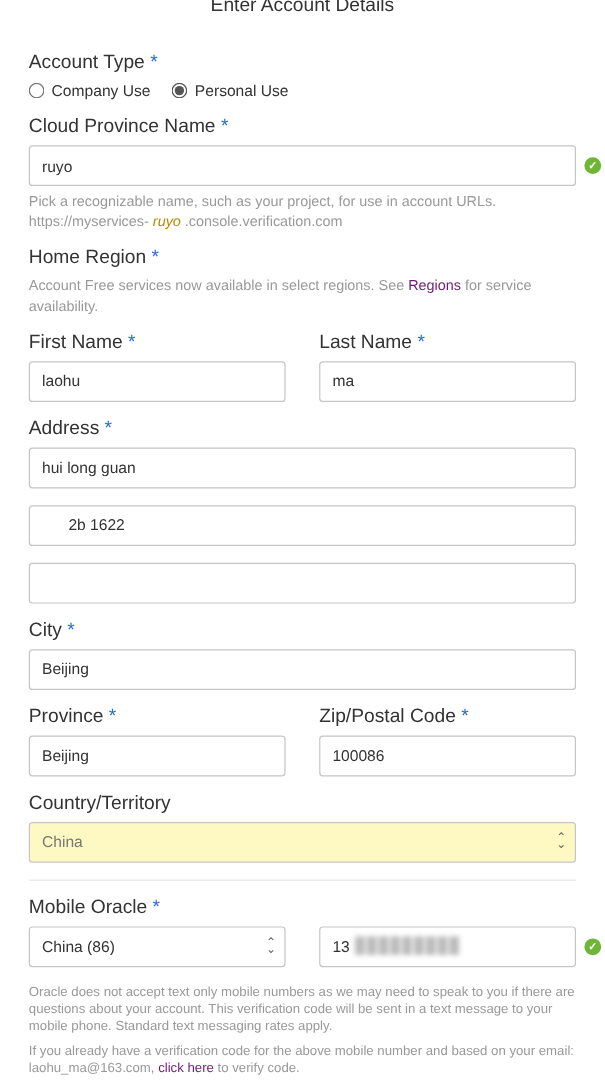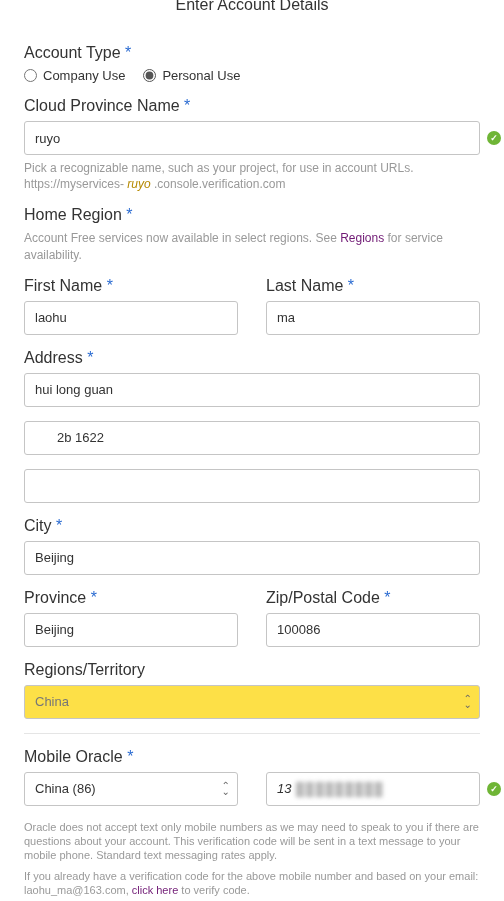--- a/index.html
+++ b/index.html
@@ -56,21 +56,21 @@
     white-space: pre;
     position: absolute;
     right: 8px;
     top: 50%;
     transform: translateY(-50%);
     font-size: 10px;
     line-height: 6px;
     color: #666;
     pointer-events: none;
   }
-  .select.disabled { background: #fde047; color: #777; }
+  .select.disabled { background: #fef9c3; color: #777; }
   .stack input + input { margin-top: 14px; padding-left: 32px; }
   .hr { border: none; border-top: 1px solid #e5e5e5; margin: 12px 0 14px; }
   .notice { font-size: 11px; color: #999; line-height: 1.3; margin-top: 6px; }
   .valid-icon {
     position: absolute;
     right: -21px;
     top: 50%;
     transform: translateY(-50%);
     width: 14px; height: 14px;
     background: #6fb536;
@@ -170,42 +170,42 @@
   </div>
   <div class="field">
     <span class="label">
       <span>Zip/Postal Code</span> <span class="req">*</span>
     </span>
     <input type="text" value="100086" style="">
   </div>
 </div>
 
 <div class="field">
-  <span class="label">Regions/Territory</span>
+  <span class="label">Country/Territory</span>
   <div class="select-wrap">
     <input type="text" class="select disabled" disabled="" value="China" style="">
   </div>
 </div>
 
 <hr class="hr">
 
 <div class="field">
   <span class="label">
     <span>Mobile Oracle</span> <span class="req">*</span>
   </span>
   <div class="two-col">
     <div class="field" style="margin-bottom:0">
       <div class="select-wrap">
         <input type="text" class="select" readonly="" value="China (86)" style="">
       </div>
     </div>
     <div class="field" style="margin-bottom:0">
       <div class="input-wrap">
         <div style="position:relative">
-          <input type="text" style="padding-left: 10px; font-style: italic;" value="13">
+          <input type="text" style="padding-left: 10px;" value="13">
           <span class="blur-num" style="position:absolute;left:30px;top:50%;transform:translateY(-50%);">█████████</span>
         </div>
         <span class="valid-icon"></span>
       </div>
     </div>
   </div>
 </div>
 
 <div class="notice">Oracle does not accept text only mobile numbers as we may need to speak to you if there are questions about your account. This verification code will be sent in a text message to your mobile phone. Standard text messaging rates apply.</div>
 <div class="notice">

